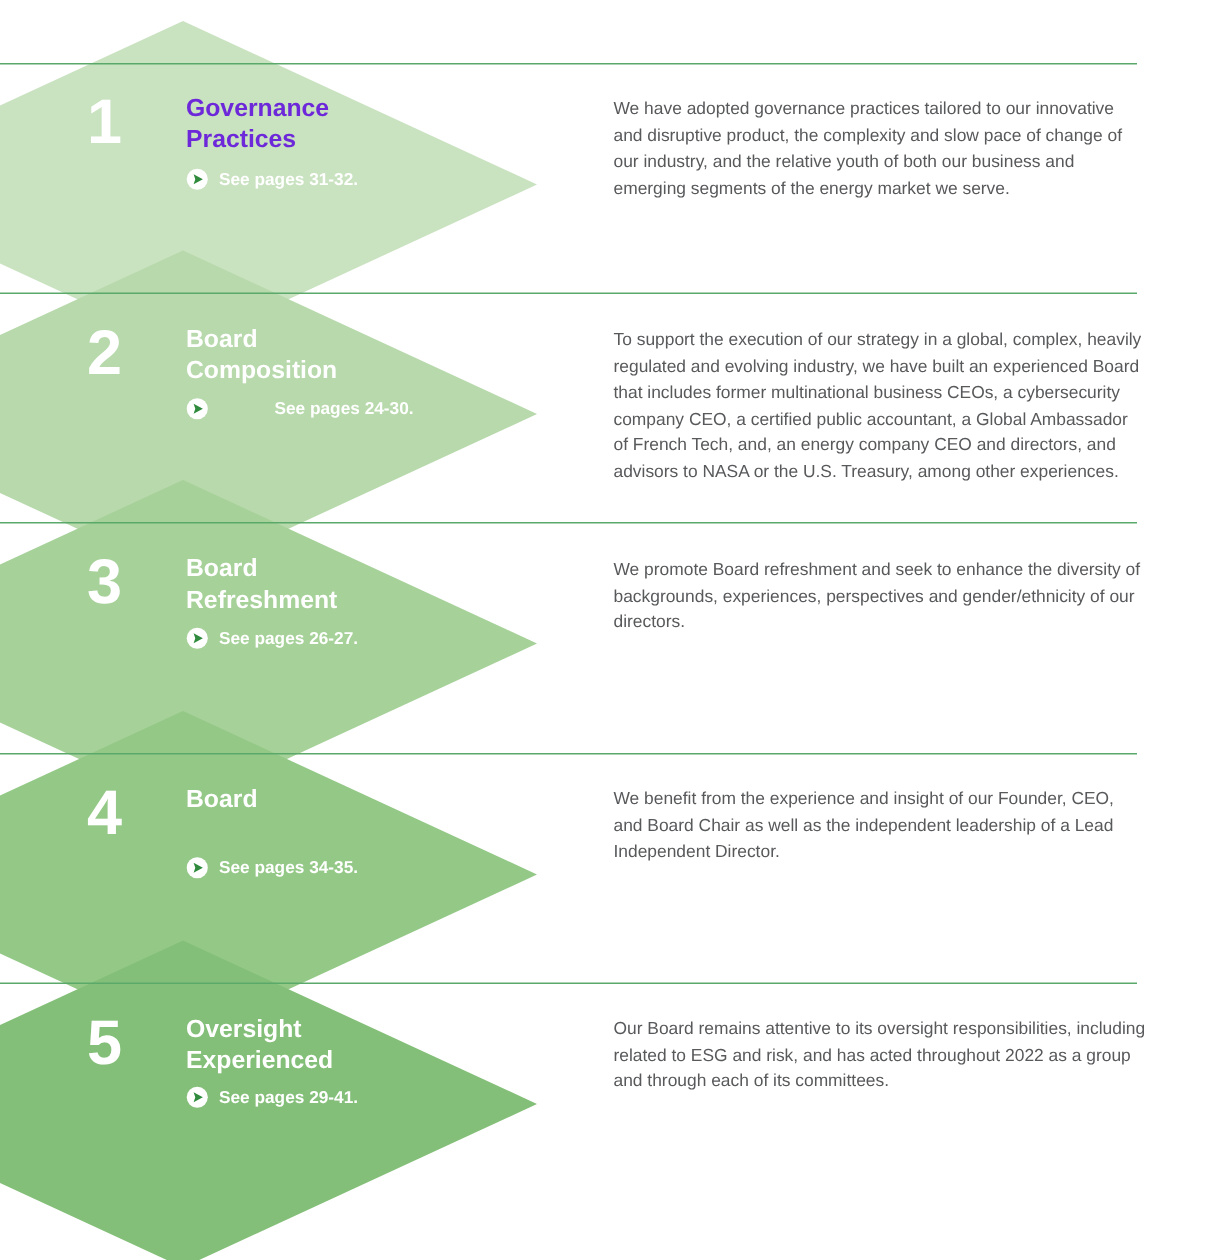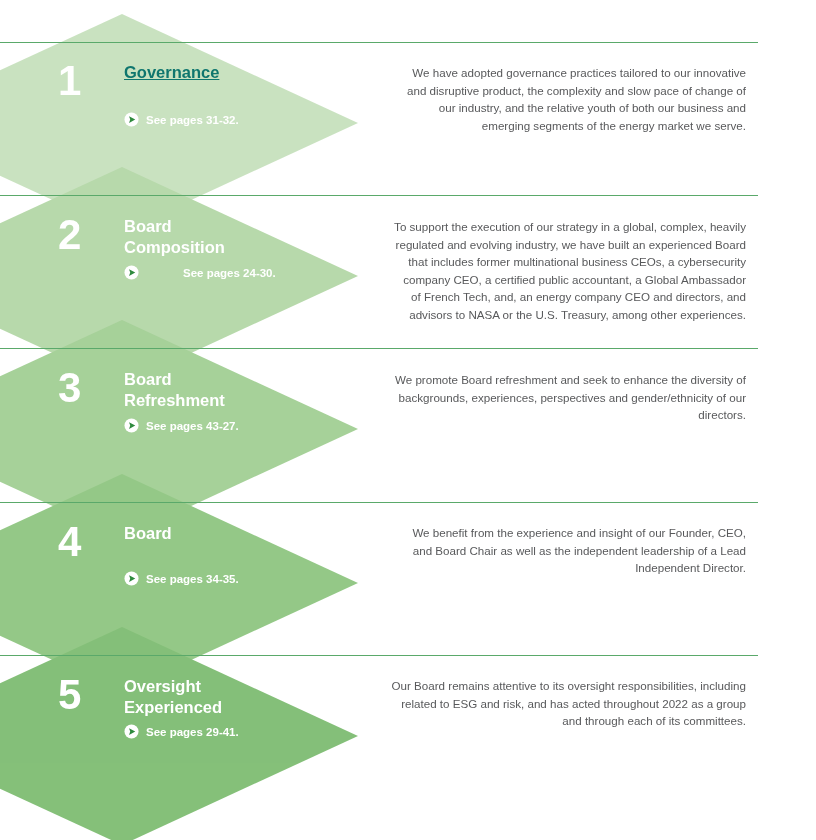--- a/index.html
+++ b/index.html
@@ -93,27 +93,26 @@
 
   .see-pages-label {
     font-size: 11.5px;
     font-weight: bold;
     color: #ffffff;
     white-space: nowrap;
   }
 
   .row-body {
     position: absolute;
-    left: 391px;
+    left: 409px;
     top: 0;
     width: 355px;
     font-size: 11.6px;
     line-height: 1.52;
     color: #58595b;
-    text-align: right;
   }
 </style>
 </head>
 <body>
 
 <div id="page">
 
   <div id="diamond-layer">
     <svg width="816" height="840" viewBox="0 0 816 840" xmlns="http://www.w3.org/2000/svg">
       <g opacity="0.82">
@@ -128,22 +127,23 @@
 
   <div class="rule" style="top: 42px; width: 758px; background: rgb(90, 169, 106);"></div>
   <div class="rule" style="top: 195px; width: 758px; background: rgb(90, 169, 106);"></div>
   <div class="rule" style="top: 348px; width: 758px; background: rgb(90, 169, 106);"></div>
   <div class="rule" style="top: 502px; width: 758px; background: rgb(90, 169, 106);"></div>
   <div class="rule" style="top: 655px; width: 758px; background: rgb(90, 169, 106);"></div>
 
   <div class="row" style="top: 60px;">
     <div class="row-left">
       <div class="step-number" style="color: rgb(255, 255, 255);">1</div>
-      <div class="step-title" style="color: #0f766e; text-decoration: underline;">
+      <div class="step-title" style="color: #6d28d9;">
         <div>Governance</div>
+        <div>Practices</div>
       </div>
       <div class="see-pages" style="top: 52px;">
         <svg class="play-icon" viewBox="0 0 16 16">
           <circle cx="8" cy="8" r="7.5" fill="#ffffff"></circle>
           <polygon points="5.4,4.4 12,8 5.4,11.6 6.6,8" fill="#2f8a3e"></polygon>
         </svg>
         <span class="see-pages-label" style="color: rgb(255, 255, 255);">See pages 31-32.</span>
       </div>
     </div>
     <div class="row-body" style="top: 4px; color: rgb(88, 89, 91);">We have adopted governance practices tailored to our innovative and disruptive product, the complexity and slow pace of change of our industry, and the relative youth of both our business and emerging segments of the energy market we serve.</div>
@@ -172,21 +172,21 @@
       <div class="step-number" style="color: rgb(255, 255, 255);">3</div>
       <div class="step-title" style="color: rgb(255, 255, 255);">
         <div>Board</div>
         <div>Refreshment</div>
       </div>
       <div class="see-pages" style="top: 51px;">
         <svg class="play-icon" viewBox="0 0 16 16">
           <circle cx="8" cy="8" r="7.5" fill="#ffffff"></circle>
           <polygon points="5.4,4.4 12,8 5.4,11.6 6.6,8" fill="#2f8a3e"></polygon>
         </svg>
-        <span class="see-pages-label" style="color: rgb(255, 255, 255);">See pages 43-27.</span>
+        <span class="see-pages-label" style="color: rgb(255, 255, 255);">See pages 26-27.</span>
       </div>
     </div>
     <div class="row-body" style="top: 4px; color: rgb(88, 89, 91);">We promote Board refreshment and seek to enhance the diversity of backgrounds, experiences, perspectives and gender/ethnicity of our directors.</div>
   </div>
 
   <div class="row" style="top: 521px;">
     <div class="row-left">
       <div class="step-number" style="color: rgb(255, 255, 255);">4</div>
       <div class="step-title" style="color: rgb(255, 255, 255);">
         <div>Board</div>

